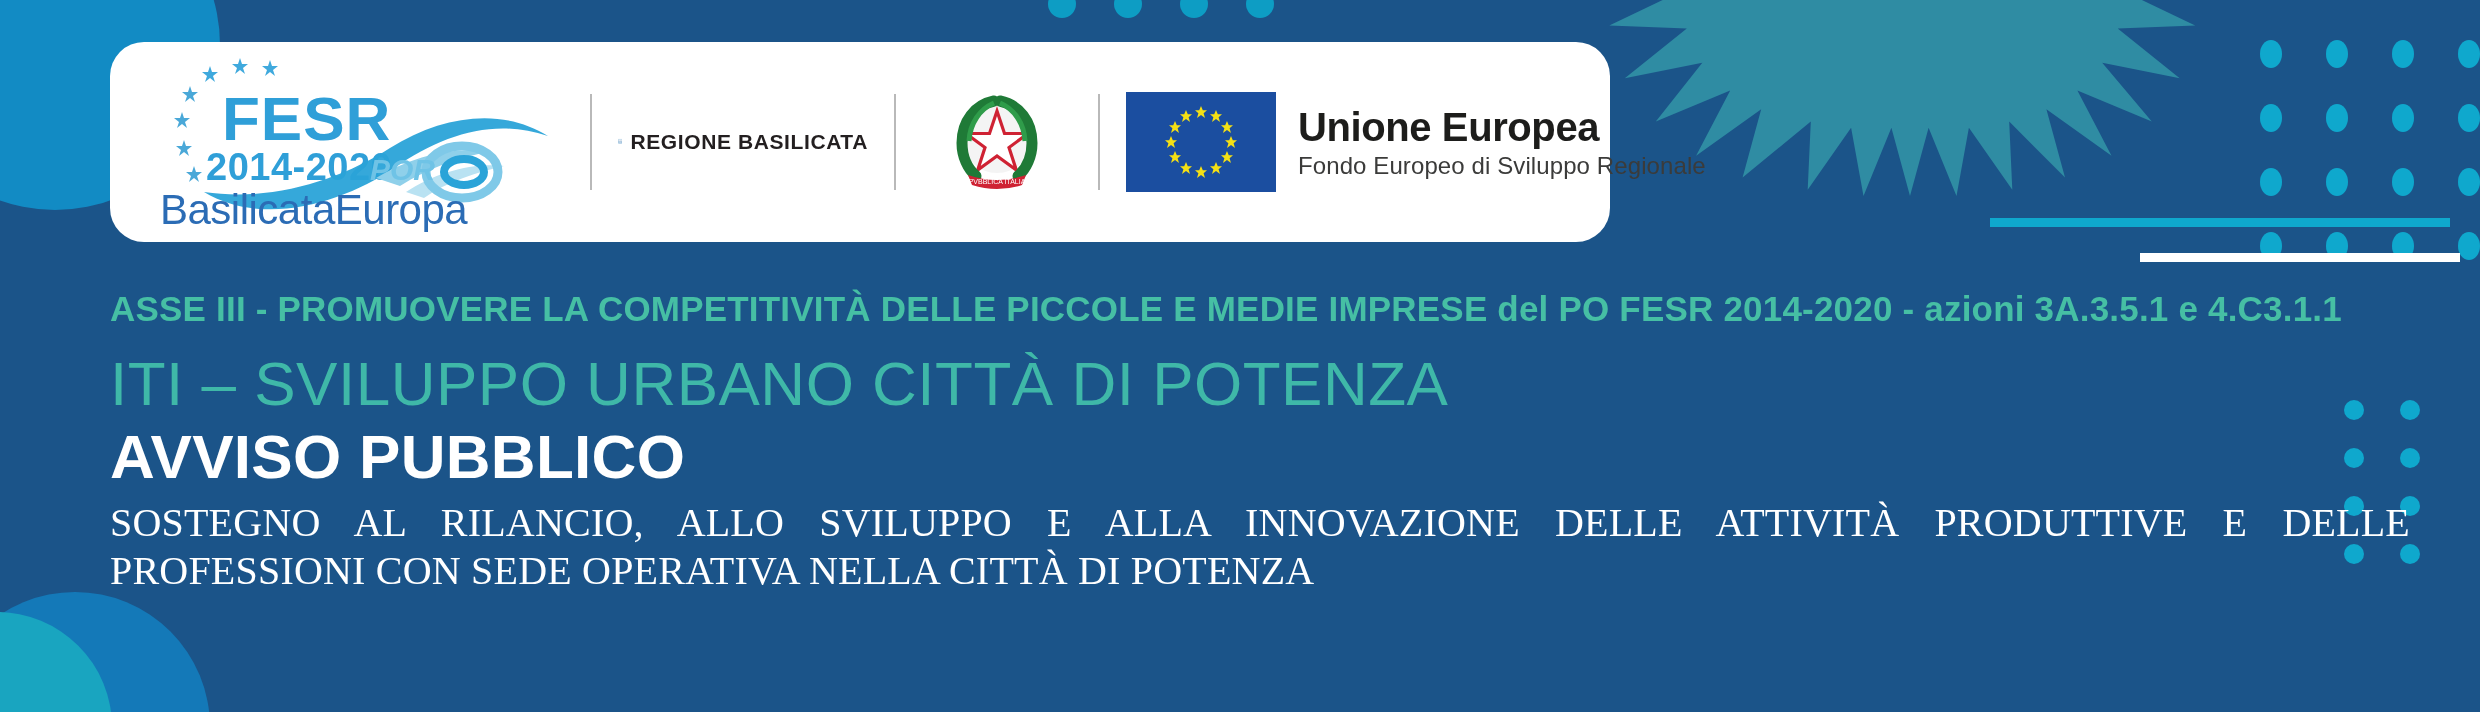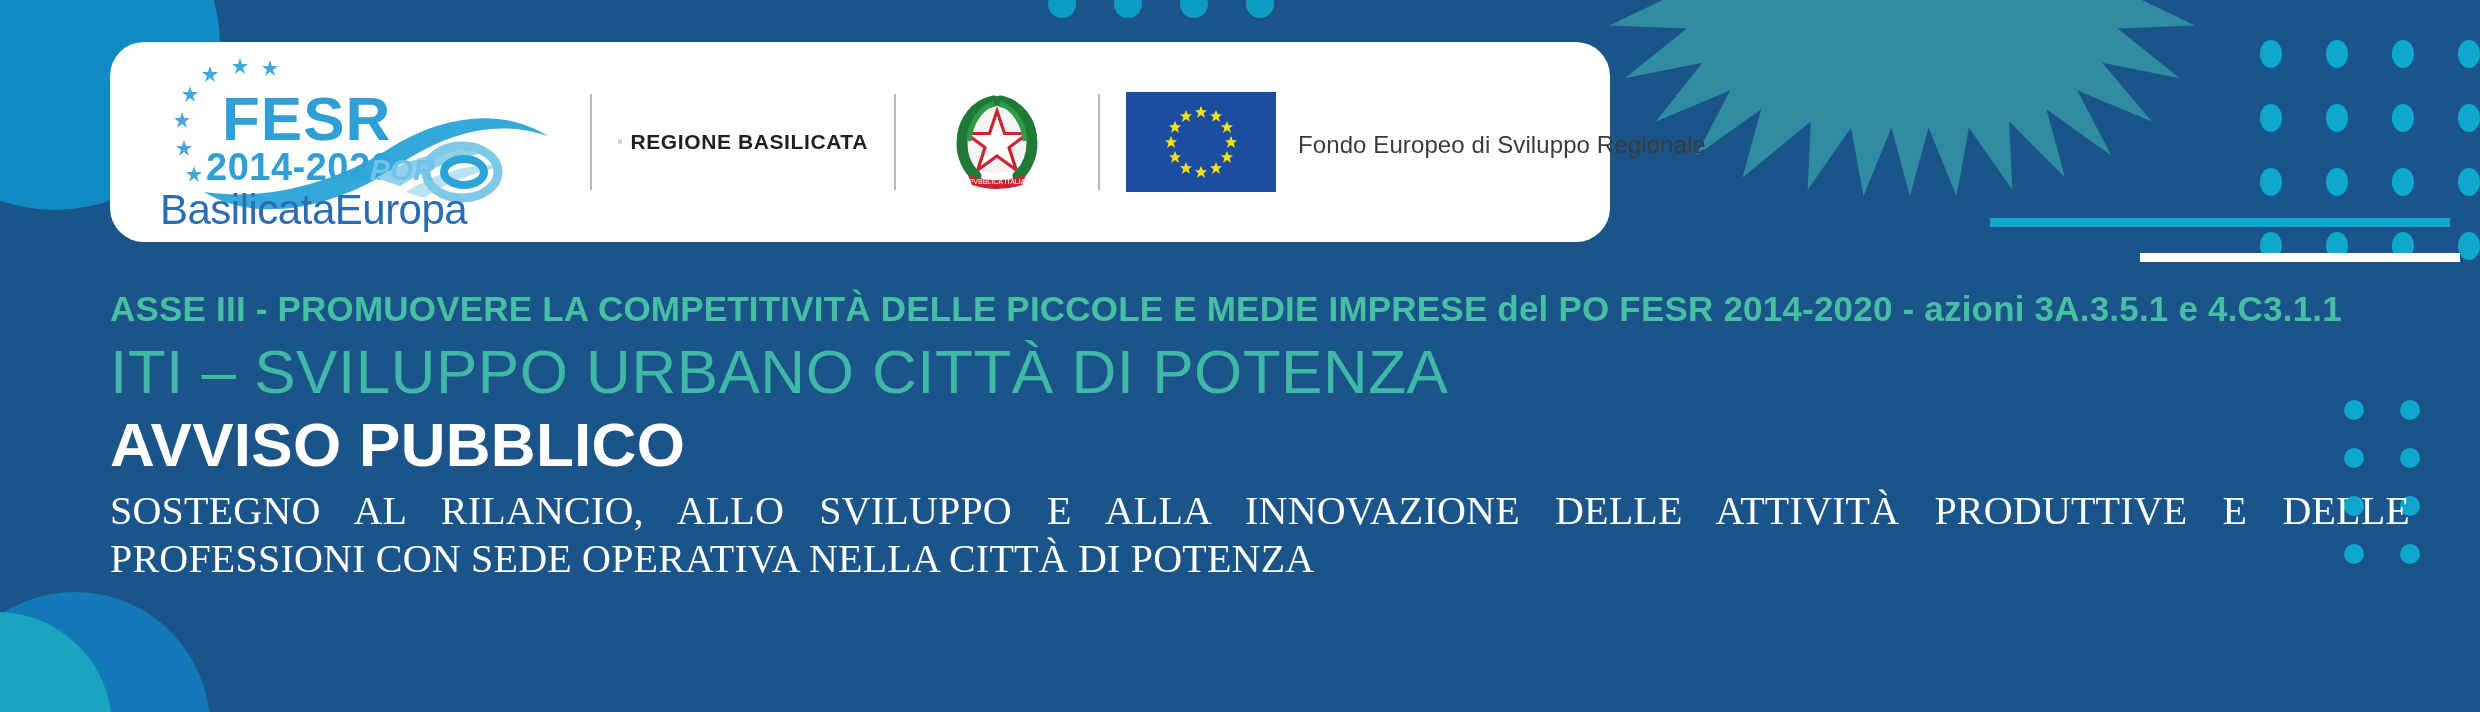--- a/index.html
+++ b/index.html
@@ -75,21 +75,21 @@
 
   
   .textblock{position:absolute;left:110px;top:288px;width:2300px;}
 
   .asse{
     color:#46bfa4;font-size:35px;font-weight:bold;line-height:1.22;
     letter-spacing:.2px;max-width:2280px;
   }
   .iti{
     color:#3fb8a8;font-size:62px;font-weight:400;line-height:1.08;
-    letter-spacing:.5px;margin-top:8px;
+    letter-spacing:.5px;margin-top:20px;
   }
   .avviso{
     color:#ffffff;font-size:62px;font-weight:bold;line-height:1.08;
     letter-spacing:.3px;margin-top:6px;
   }
   .sottotitolo{
     color:#ffffff;font-size:40px;font-weight:400;line-height:1.2;
     letter-spacing:.2px;margin-top:8px;text-align:justify;max-width:2300px;font-family:Liberation Serif, serif;
   }
   .sottotitolo > span{display:block;}
@@ -251,20 +251,21 @@
               <g>
                   <polygon transform="rotate(300) translate(0,-30) rotate(-300)" points="0,-6 1.8,-1.8 6,-1.8 2.6,1.2 4,6 0,3 -4,6 -2.6,1.2 -6,-1.8 -1.8,-1.8"></polygon>
                 </g>
               <g>
                   <polygon transform="rotate(330) translate(0,-30) rotate(-330)" points="0,-6 1.8,-1.8 6,-1.8 2.6,1.2 4,6 0,3 -4,6 -2.6,1.2 -6,-1.8 -1.8,-1.8"></polygon>
                 </g>
             </g>
           </g>
         </svg>
         <div class="ue-text">
+          <div class="ue-t1">Unione Europea</div>
           <div class="ue-t2">Fondo Europeo di Sviluppo Regionale</div>
         </div>
       </div>
 
     </div>
   </div>
 
   <div class="textblock">
     <div class="asse">ASSE III - PROMUOVERE LA COMPETITIVITÀ DELLE PICCOLE E MEDIE IMPRESE del PO FESR 2014-2020 - azioni 3A.3.5.1 e 4.C3.1.1</div>
     <div class="iti">ITI – SVILUPPO URBANO CITTÀ DI POTENZA</div>

